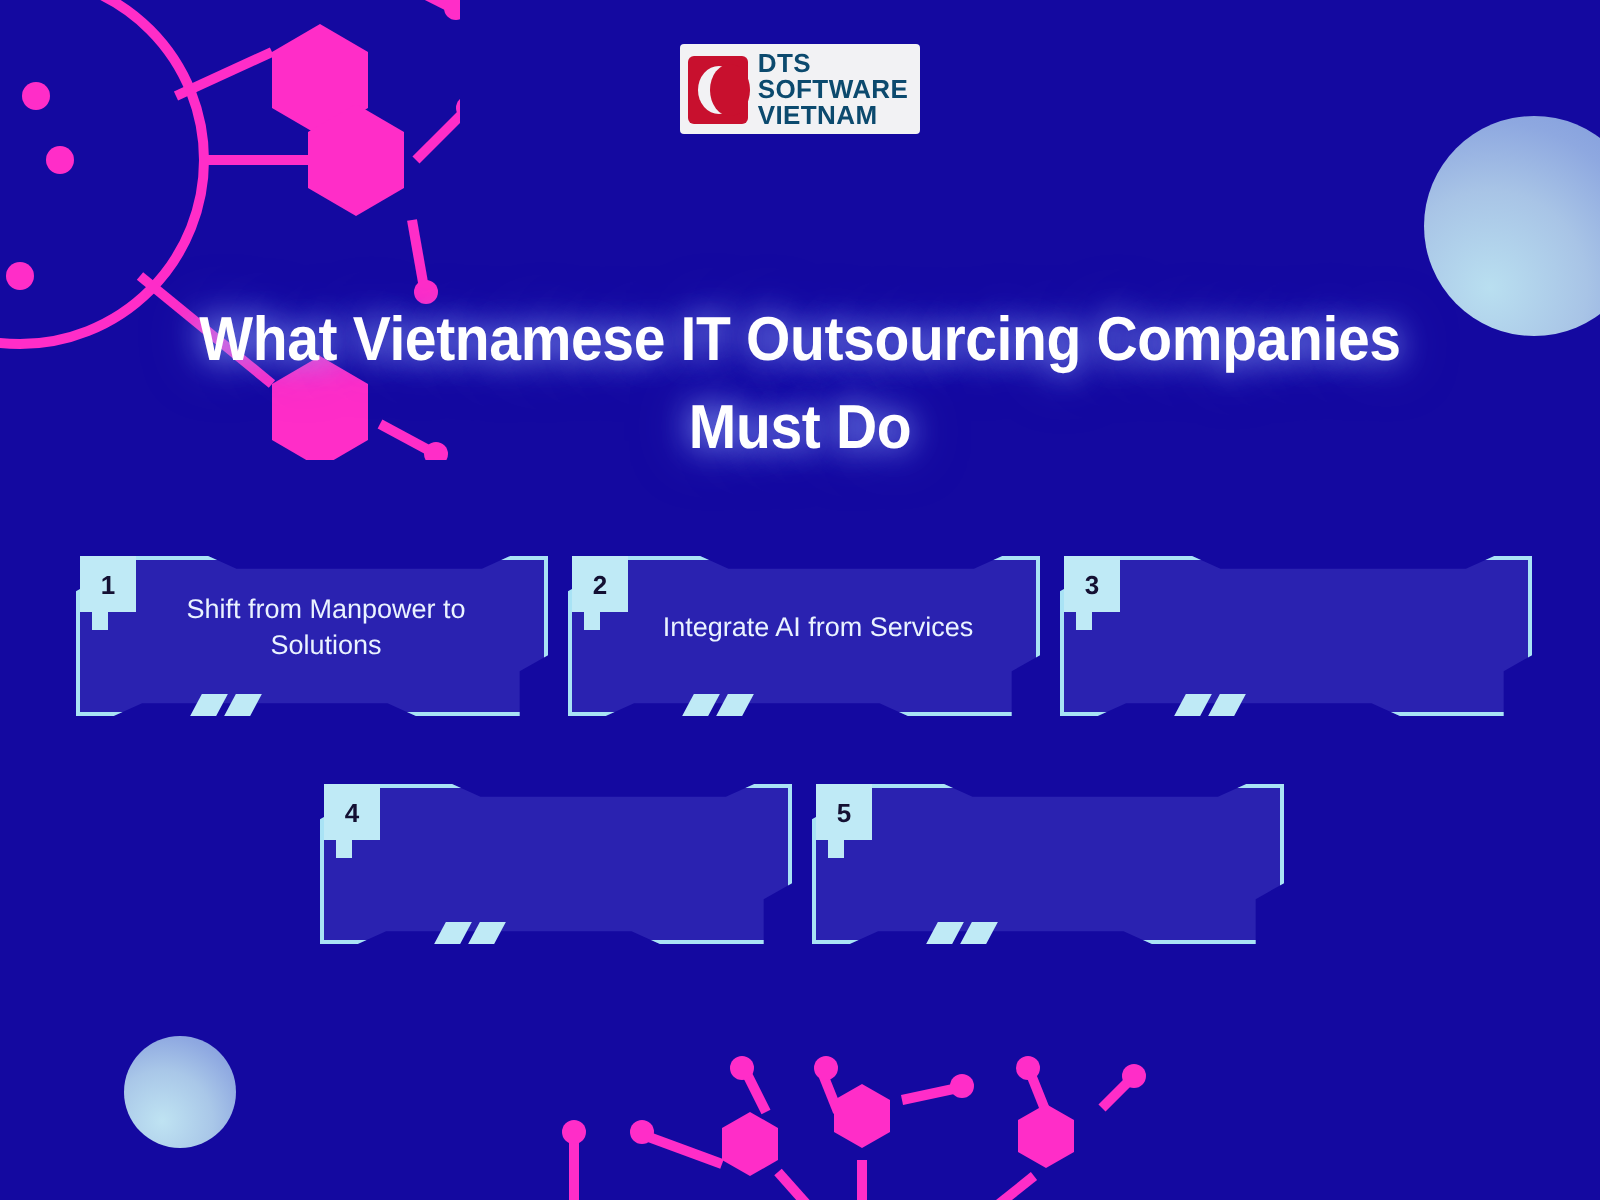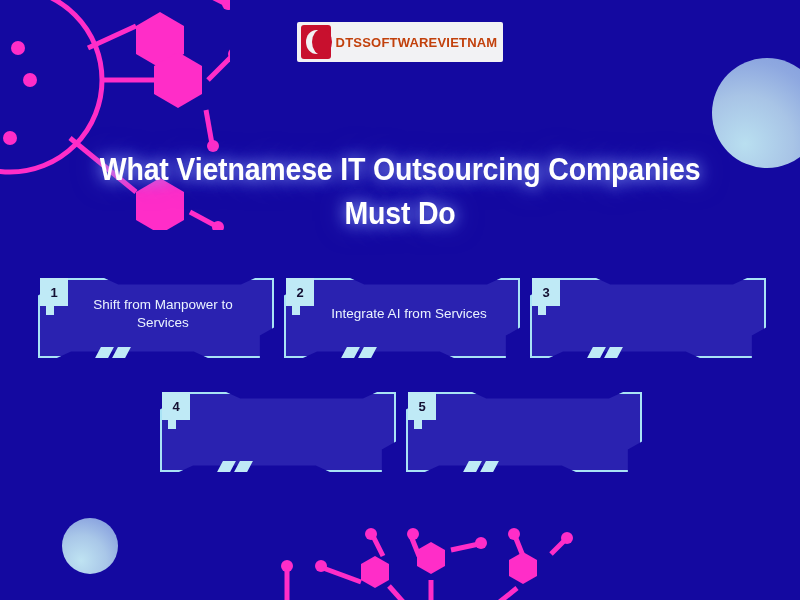--- a/index.html
+++ b/index.html
@@ -42,22 +42,22 @@
     content:""; position:absolute; left:5px; top:5px;
     width:21px; height:24px; border-radius:50% 50% 50% 50%;
     background:#f2f2f4;
   }
   .logo-mark::after {
     content:""; position:absolute; left:11px; top:4px;
     width:20px; height:26px; border-radius:50%;
     background:#C8102E;
   }
   .logo-words {
-    display:flex; flex-direction:row; line-height:1.0;
-    font-weight:bold; color:#c2410c; font-size:13px; letter-spacing:.2px;
+    display:flex; flex-direction:column; line-height:1.0;
+    font-weight:bold; color:#0c4a6e; font-size:13px; letter-spacing:.2px;
   }
   .logo-words span { display:block; white-space:nowrap; }
 
   
   #page-title {
     position:absolute; left:60px; top:148px; width:680px;
     text-align:center;
     font-size:31px; font-weight:bold;
     color:#ffffff;
     letter-spacing:-0.2px;
@@ -183,21 +183,21 @@
 </div>
 
 <div id="page-title">What Vietnamese IT Outsourcing Companies Must Do</div>
 
 <div id="cards-row-1">
 
   <div class="card">
     <div class="card-shape"></div>
     <div class="card-badge">1</div>
     <div class="card-label">Shift from Manpower to
-Services</div>
+Solutions</div>
     <div class="card-stripes">
         <i></i>
         <i></i>
       </div>
   </div>
 
   <div class="card">
     <div class="card-shape"></div>
     <div class="card-badge">2</div>
     <div class="card-label">Integrate AI from Services</div>

